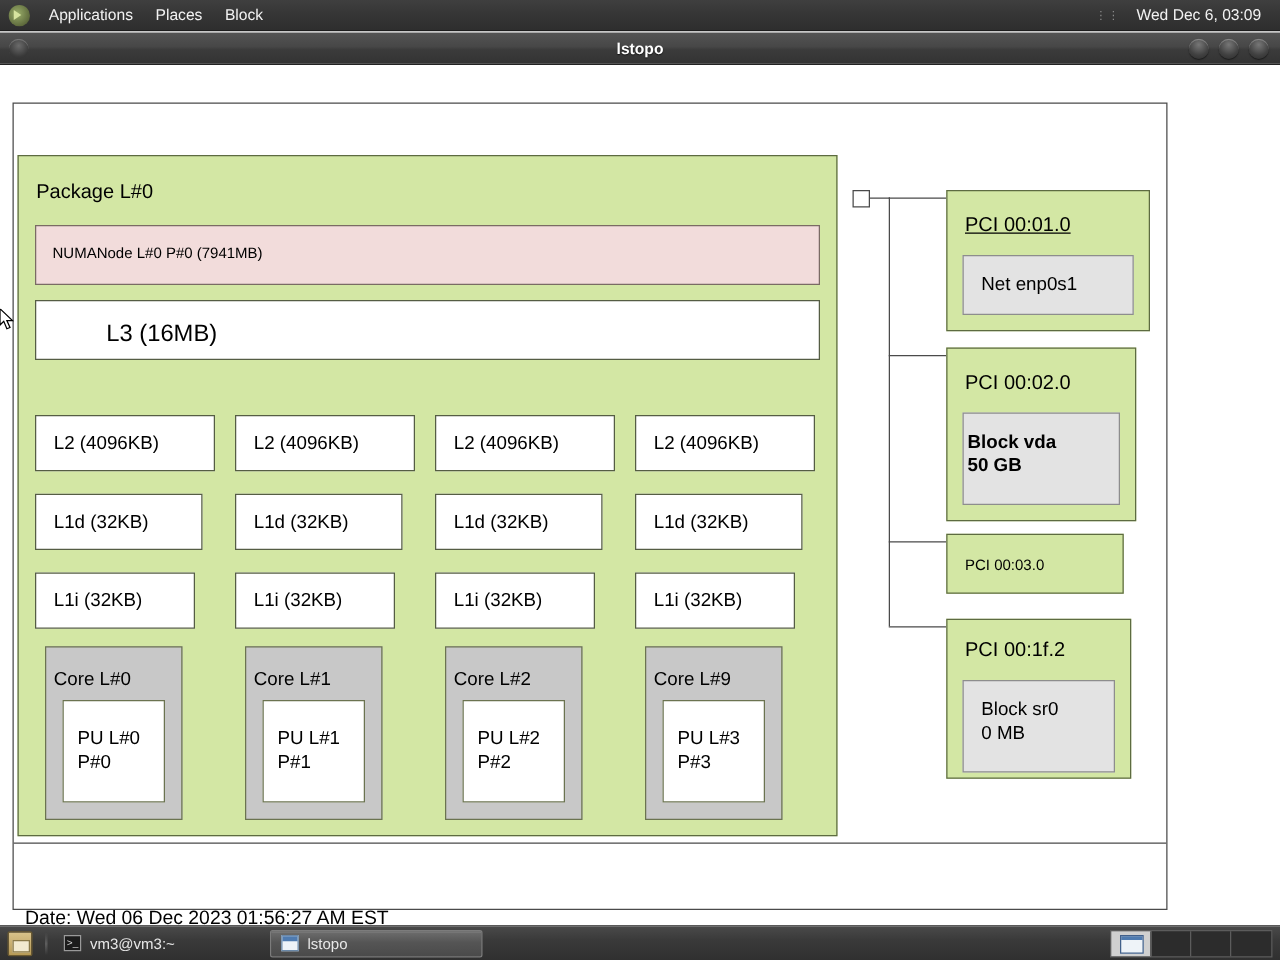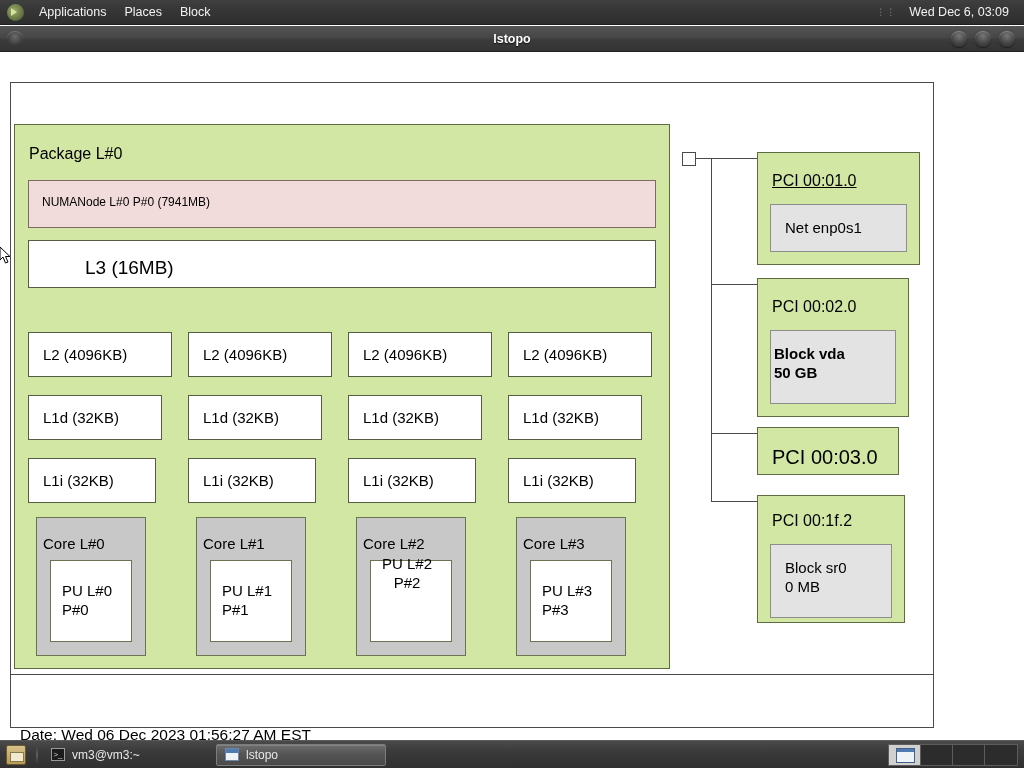--- a/index.html
+++ b/index.html
@@ -268,25 +268,25 @@
 
     <div class="box core-box" style="left:196px; top:465px; width:110px; height:139px;"></div>
     <div class="boxlabel" style="left:203px; top:483px;">Core L#1</div>
     <div class="box pu-box" style="left:210px; top:508px; width:82px;  height:82px;"></div>
     <div class="boxlabel" style="left:222px; top:530px;">PU L#1
 P#1</div>
 
     <div class="box core-box" style="left:356px; top:465px; width:110px; height:139px;"></div>
     <div class="boxlabel" style="left:363px; top:483px;">Core L#2</div>
     <div class="box pu-box" style="left:370px; top:508px; width:82px;  height:82px;"></div>
-    <div class="boxlabel" style="left:382px; top:503px;text-align:center;">PU L#2
+    <div class="boxlabel" style="left:382px; top:530px;">PU L#2
 P#2</div>
 
     <div class="box core-box" style="left:516px; top:465px; width:110px; height:139px;"></div>
-    <div class="boxlabel" style="left:523px; top:483px;">Core L#3</div>
+    <div class="boxlabel" style="left:523px; top:483px;">Core L#9</div>
     <div class="box pu-box" style="left:530px; top:508px; width:82px;  height:82px;"></div>
     <div class="boxlabel" style="left:542px; top:530px;">PU L#3
 P#3</div>
 
     <div id="bridge-node"></div>
     <div class="tree-line" style="left:696px; top:106px; width:16px;  height:1px;"></div>
     <div class="tree-line" style="left:711px; top:106px; width:1px;   height:343px;"></div>
     <div class="tree-line" style="left:711px; top:106px; width:46px;  height:1px;"></div>
     <div class="tree-line" style="left:711px; top:232px; width:46px;  height:1px;"></div>
     <div class="tree-line" style="left:711px; top:381px; width:46px;  height:1px;"></div>
@@ -297,21 +297,21 @@
     <div class="box pci-child" style="left:770px; top:152px; width:137px; height:48px;"></div>
     <div class="boxlabel" style="left:785px; top:167px;">Net enp0s1</div>
 
     <div class="box pci-box" style="left:757px; top:226px; width:152px; height:139px;"></div>
     <div class="boxlabel" style="left:772px; top:245px; font-size:16px;">PCI 00:02.0</div>
     <div class="box pci-child" style="left:770px; top:278px; width:126px; height:74px;"></div>
     <div class="boxlabel" style="left:774px; top:293px;font-weight:bold;">Block vda
 50 GB</div>
 
     <div class="box pci-box" style="left:757px; top:375px; width:142px; height:48px;"></div>
-    <div class="boxlabel" style="left:772px; top:393px; font-size:20px;">PCI 00:03.0</div>
+    <div class="boxlabel" style="left:772px; top:393px; font-size:12px;">PCI 00:03.0</div>
 
     <div class="box pci-box" style="left:757px; top:443px; width:148px; height:128px;"></div>
     <div class="boxlabel" style="left:772px; top:459px; font-size:16px;">PCI 00:1f.2</div>
     <div class="box pci-child" style="left:770px; top:492px; width:122px; height:74px;"></div>
     <div class="boxlabel" style="left:785px; top:507px;">Block sr0
 0 MB</div>
 
     <div id="footer-sep"></div>
     <div id="date-label" class="boxlabel">Date: Wed 06 Dec 2023 01:56:27 AM EST</div>
 

